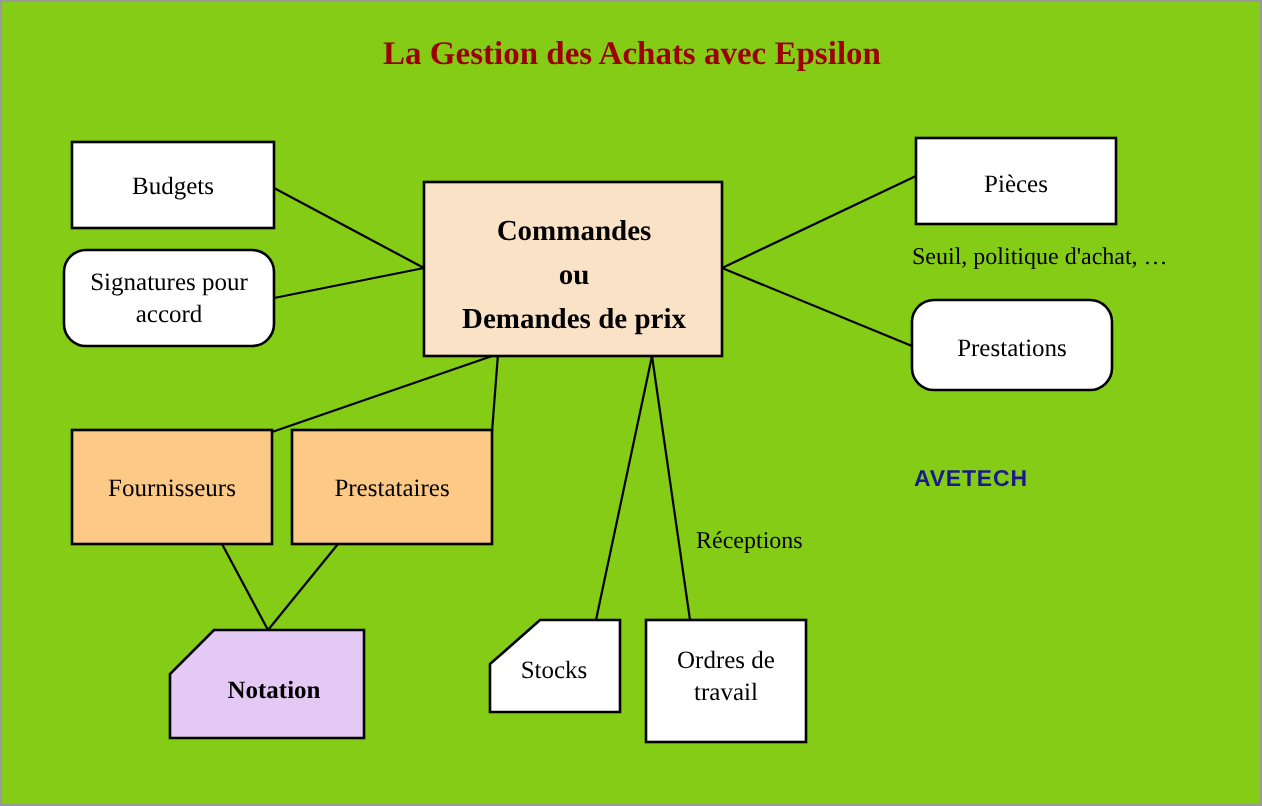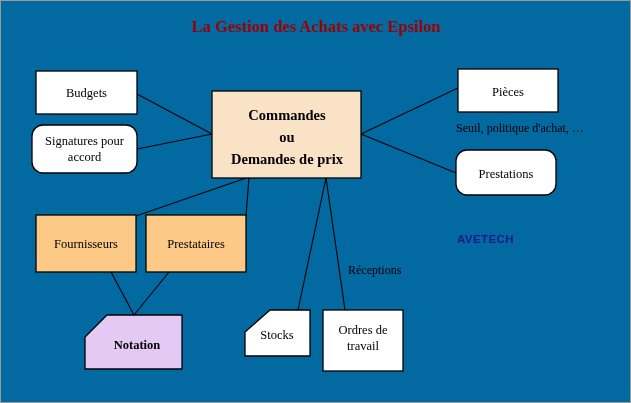--- a/index.html
+++ b/index.html
@@ -4,21 +4,21 @@
 <style>
   html, body {
     margin: 0;
     padding: 0;
     background: #ffffff;
   }
   #page {
     position: relative;
     width: 631px;
     height: 403px;
-    background: #0369a1;
+    background: #84cc16;
     border: 1px solid #9a9a9a;
     box-sizing: border-box;
     overflow: hidden;
     font-family: "Liberation Serif", "DejaVu Serif", serif;
     padding-left: 12px;
   }
   #diagram {
     position: absolute;
     left: 0;
     top: 0;

